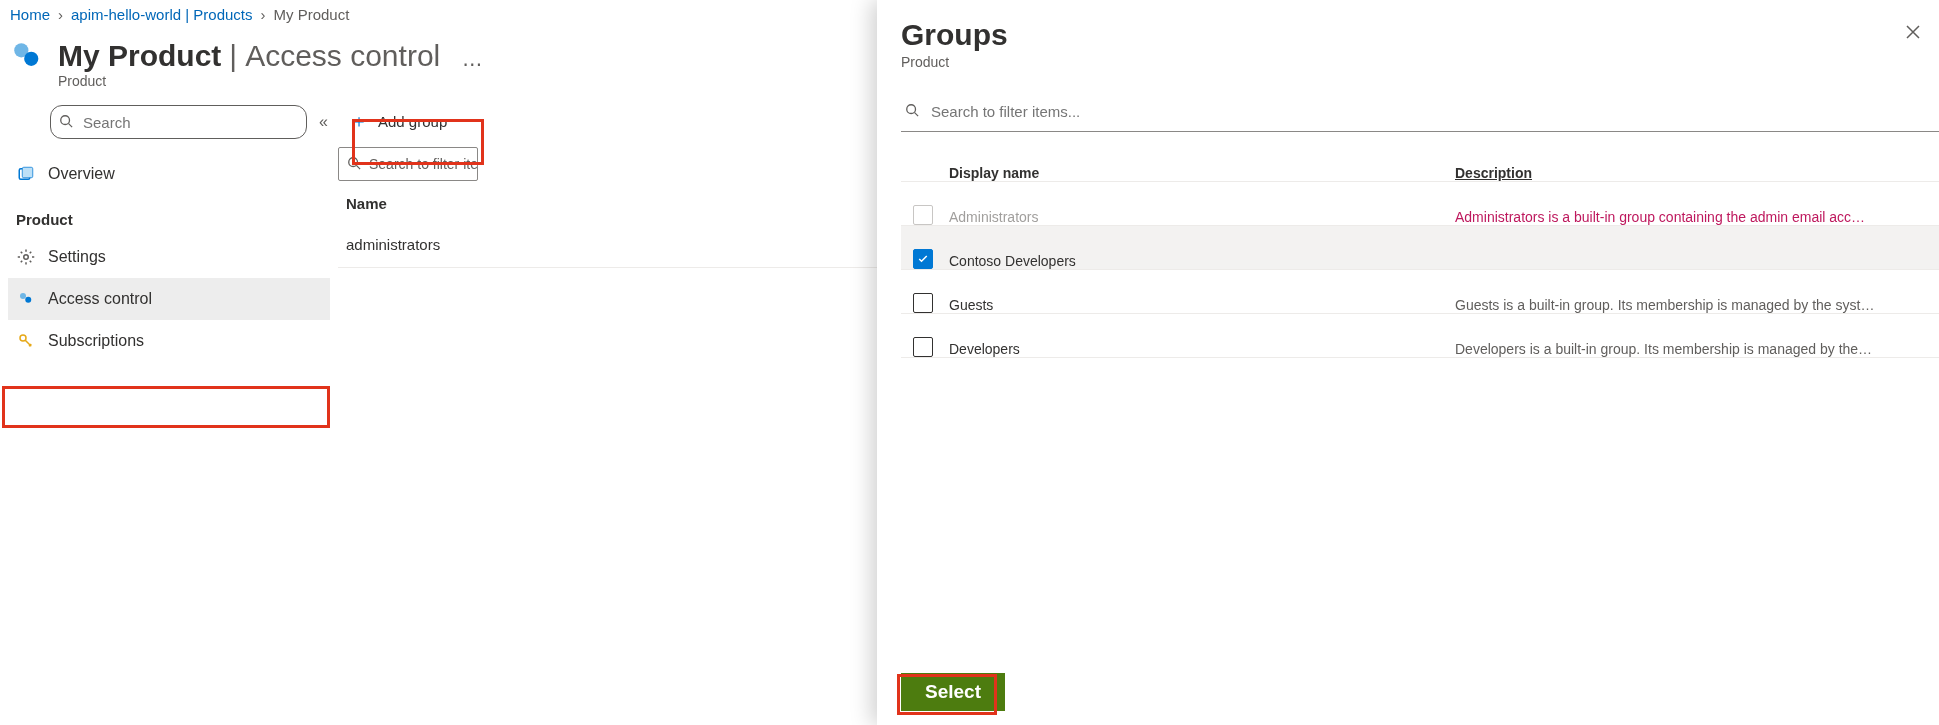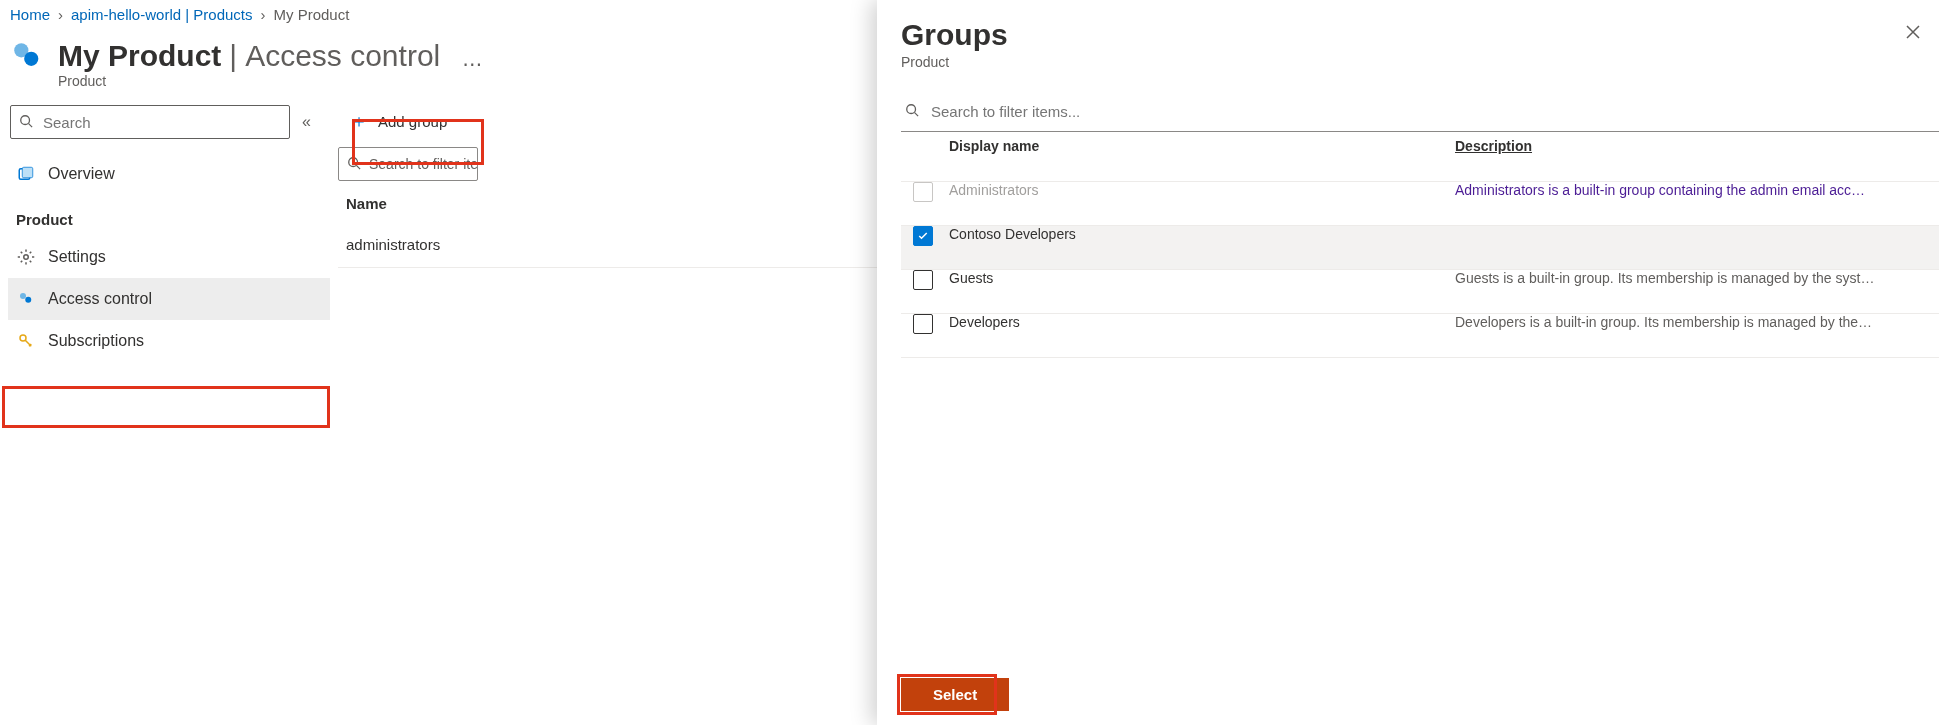--- a/index.html
+++ b/index.html
@@ -75,23 +75,24 @@
     gap: 12px;
     padding: 6px 2px 14px 2px;
   }
   .search-box {
     display: flex;
     align-items: center;
     gap: 8px;
     width: 280px;
     height: 34px;
     border: 1px solid #605e5c;
-    border-radius: 2px;
+    border-radius: 12px;
     padding: 0 8px;
     background: #fff;
+    margin-left: 40px;
   }
   .search-box input {
     border: none;
     outline: none;
     font-size: 15px;
     width: 100%;
   }
   .collapse-btn {
     color: #605e5c;
     cursor: pointer;
@@ -206,55 +207,55 @@
     outline: none;
     font-size: 15px;
     width: 100%;
     color: #323130;
   }
   .panel-table {
     margin: 6px 0 0 24px;
   }
   .panel-head, .panel-row {
     display: flex;
-    align-items: flex-start;
+    align-items: flex-end;
     height: 44px;
     border-bottom: 1px solid #edebe9;
   }
   .panel-head { font-weight: 600; }
   .col-check { width: 44px; display:flex; align-items:center; justify-content:center; }
   .col-name { width: 510px; padding-left: 4px; }
   .col-desc { flex: 1; color: #605e5c; overflow: hidden; text-overflow: ellipsis; white-space: nowrap; }
   .panel-head .col-desc { color:#323130;text-decoration:underline; }
   .panel-row.disabled { color: #a19f9d; }
-  .panel-row.disabled .col-desc { color: #4c1d95; }
+  .panel-row.disabled .col-desc { color: #be185d; }
   .panel-row.selected { background: #f3f2f1; }
 
   .checkbox {
     width: 20px;
     height: 20px;
     border: 1px solid #323130;
     border-radius: 2px;
     display: inline-flex;
     align-items: center;
     justify-content: center;
   }
   .checkbox.disabled { border-color: #c8c6c4; }
   .checkbox.checked { background: #0078d4; border-color: #0078d4; color: #fff; }
 
   .panel-footer {
     margin-top: auto;
     padding: 14px 24px;
   }
   .select-btn {
-    background: #c2410c;
+    background: #4d7c0f;
     color: #fff;
     border: none;
-    padding: 8px 32px;
-    font-size: 15px;
+    padding: 8px 24px;
+    font-size: 19px;
     font-weight: 600;
     cursor: pointer;
   }
 
   .search-icon { color:#605e5c; }
 </style>
 </head>
 <body>
 
 <nav class="breadcrumb">

